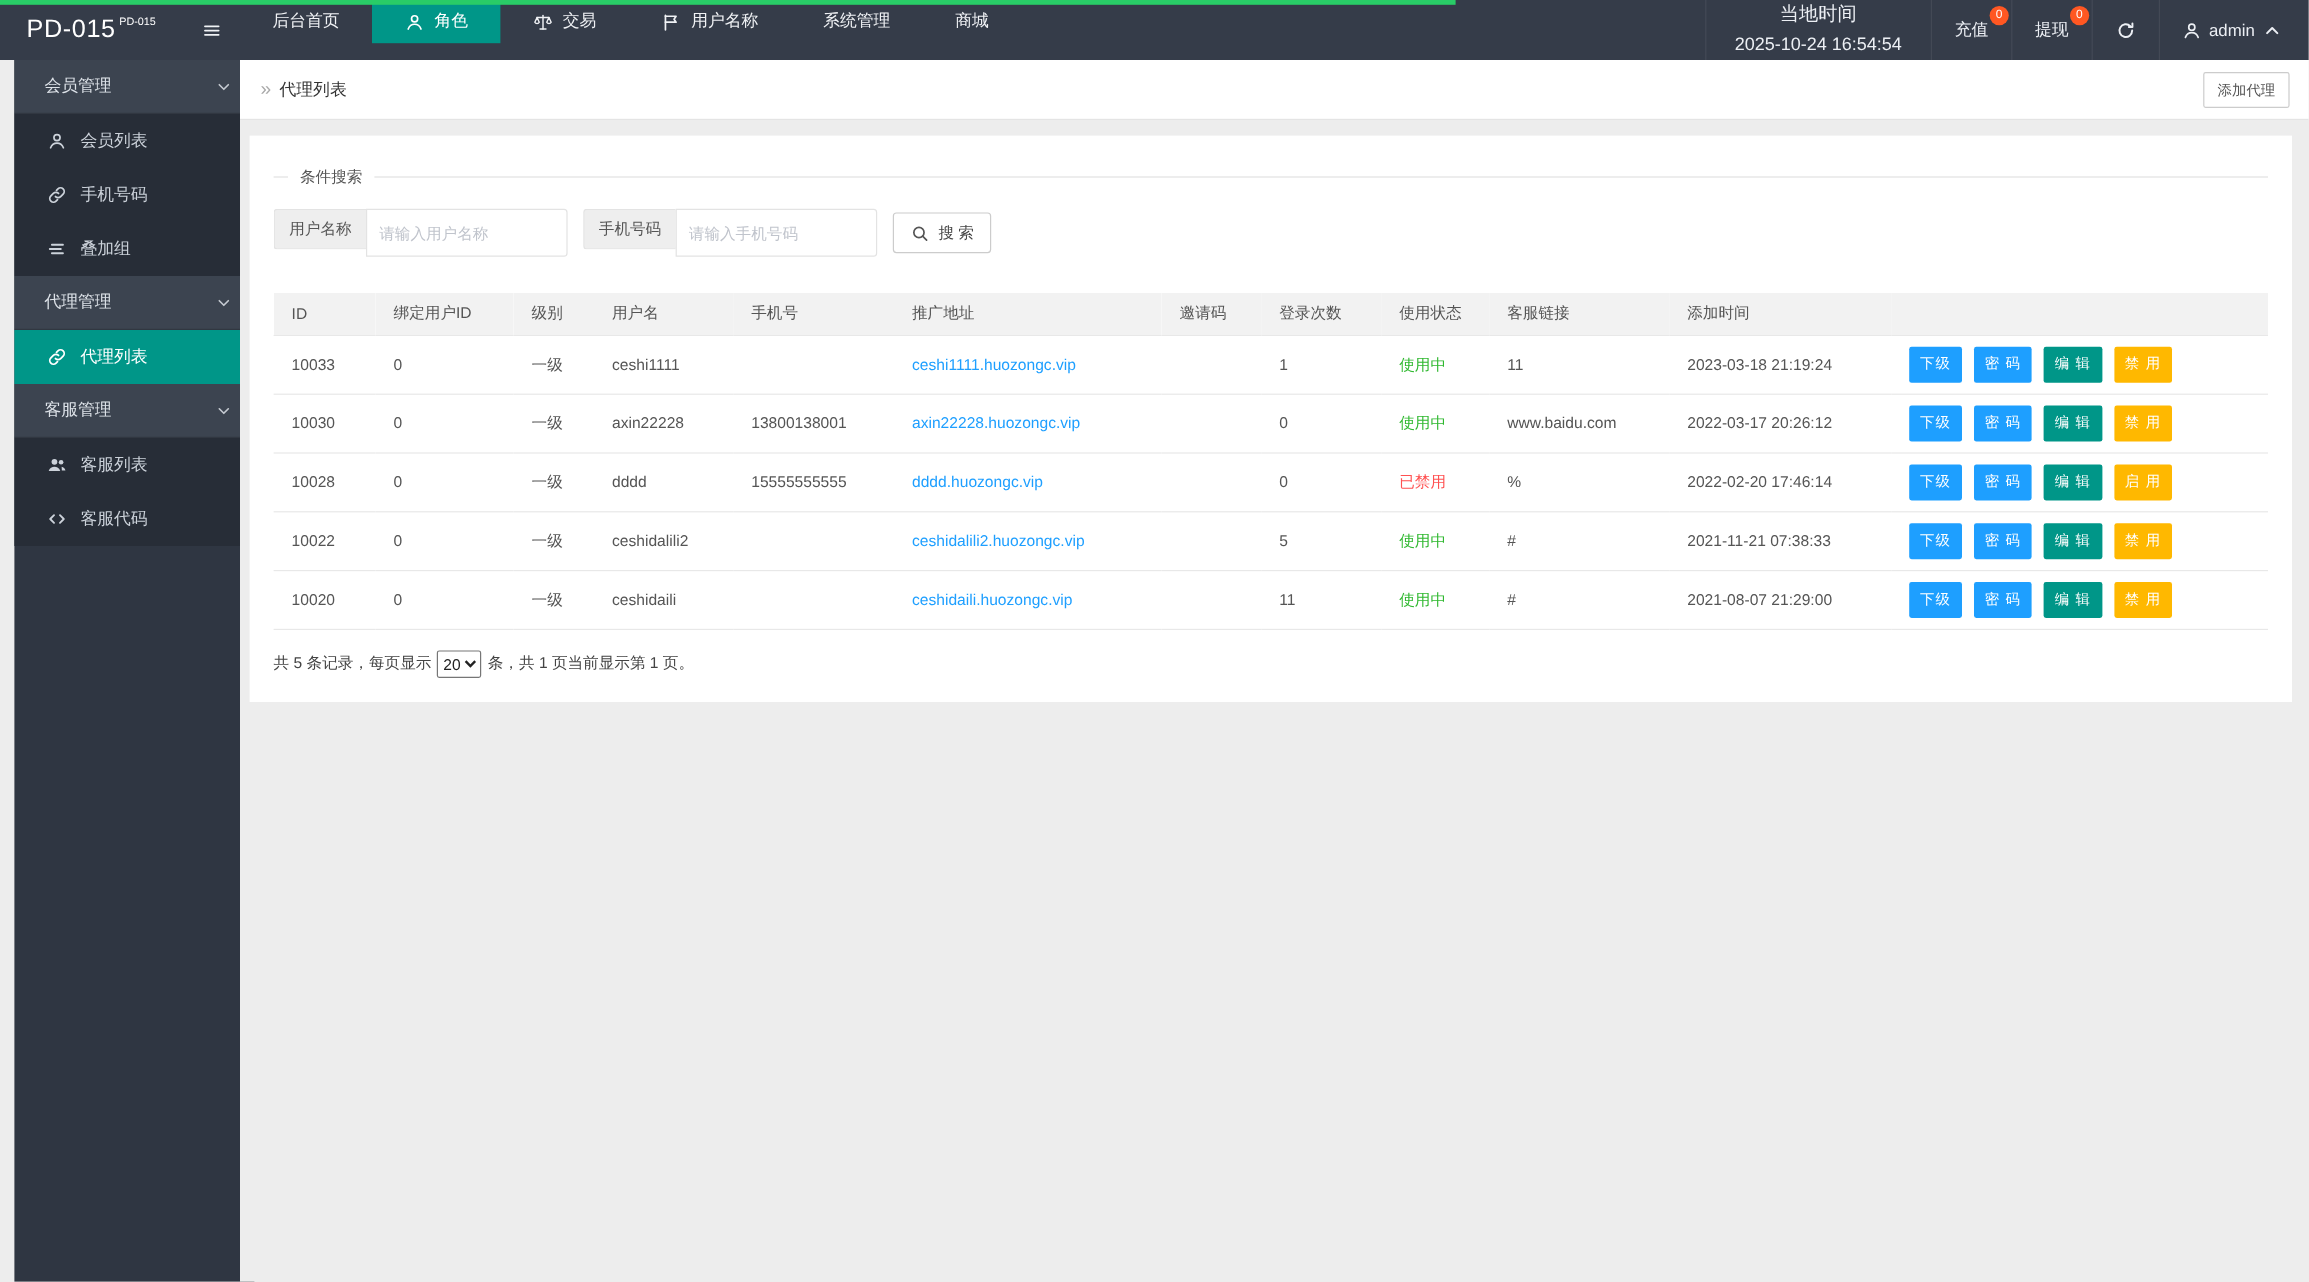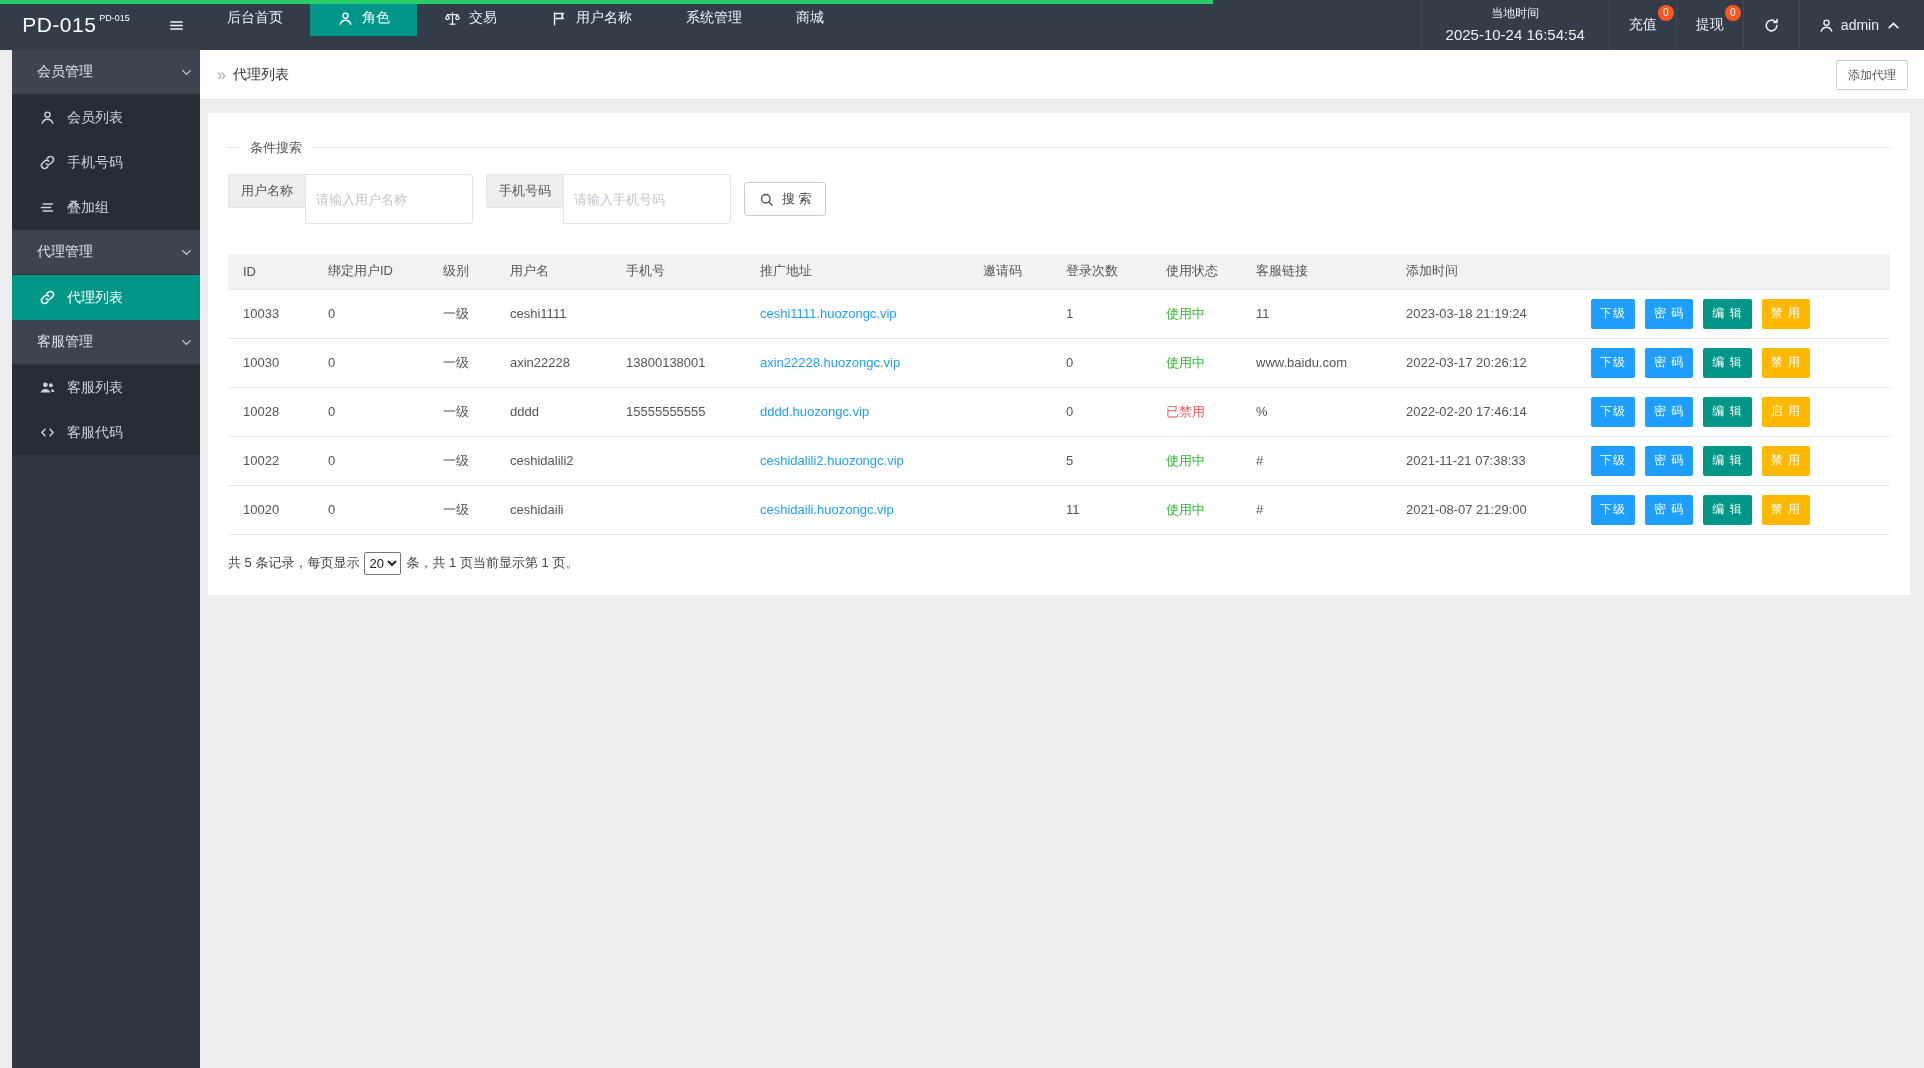--- a/index.html
+++ b/index.html
@@ -13,21 +13,21 @@
   .logo-main { font-size:21px; color:#fff; letter-spacing:.5px; }
   .logo-sup { font-size:9px; color:#fff; margin-left:3px; position:relative; top:-7px; }
   .hamburger { width:48px; display:flex; align-items:center; justify-content:center; cursor:pointer; color:#f0f2f5; }
   .hamburger svg { width:19px; height:19px; }
   .top-nav { display:flex; align-items:stretch; }
   .nav-item { height:36px; padding:0 27px; display:flex; align-items:center; gap:8px; font-size:14px; color:#f0f2f5; cursor:pointer; }
   .nav-item svg { width:17px; height:17px; }
   .nav-item.active { background:#009688; color:#fff; }
   .topbar-right { margin-left:auto; display:flex; align-items:stretch; }
   .time-block { display:flex; flex-direction:column; justify-content:center; text-align:center; padding:0 24px; border-left:1px solid rgba(255,255,255,.07); line-height:1.55; cursor:default; }
-  .time-label { font-size:12px; }
+  .time-label { font-size:16px; }
   .time-value { font-size:15px; }
   .tb-item { position:relative; display:flex; align-items:center; padding:0 19px; font-size:14px; cursor:pointer; border-left:1px solid rgba(255,255,255,.07); }
   .badge { position:absolute; top:5px; right:2px; min-width:16px; height:16px; line-height:16px; padding:0 2px; background:#ff5722; color:#fff; font-size:10px; text-align:center; border-radius:9px; }
   .refresh-item svg { width:17px; height:17px; }
   .user-item { gap:6px; padding:0 22px 0 18px; }
   .user-item svg { width:15px; height:15px; }
   .user-item .caret { width:13px; height:13px; }
 
   
   .sidebar { position:absolute; top:50px; left:12px; bottom:0; width:200px; background:#2f3642; }
@@ -45,21 +45,21 @@
   .add-btn { position:absolute; right:16px; top:10px; height:30px; padding:0 11px; background:#fff; border:1px solid #ccc; border-radius:2px; font-size:12px; color:#555; cursor:pointer; font-family:inherit; }
 
   .content { padding:13px 14px 0 8px; }
   .card { background:#fff; padding:16px 20px 20px; min-height:464px; }
 
   .fieldset { position:relative; border-top:1px solid #e2e2e2; margin-top:18px; }
   .legend { position:absolute; top:-9px; left:12px; background:#fff; padding:0 10px; font-size:13px; color:#555; }
   .search-row { display:flex; align-items:center; gap:13px; margin-top:26px; }
   .input-group { display:flex; }
   .ig-addon { background:#eee; border:1px solid #e3e3e3; border-right:0; height:34px; line-height:32px; padding:0 12px; font-size:13px; color:#555; border-radius:3px 0 0 3px; white-space:nowrap; }
-  .ig-input { width:168px; height:50px; border:1px solid #e3e3e3; border-radius:0 3px 3px 0; padding:0 10px; font-size:13px; color:#333; outline:none; font-family:inherit; }
+  .ig-input { width:168px; height:40px; border:1px solid #e3e3e3; border-radius:0 3px 3px 0; padding:0 10px; font-size:13px; color:#333; outline:none; font-family:inherit; }
   .ig-input::placeholder { color:#c0c4cc; }
   .search-btn { height:34px; padding:0 13px; display:inline-flex; align-items:center; gap:7px; background:#fff; border:1px solid #ccc; border-radius:3px; font-size:13px; color:#444; cursor:pointer; font-family:inherit; }
   .search-btn svg { width:15px; height:15px; color:#555; }
 
   .table-wrap { margin-top:30px; }
   table { width:100%; border-collapse:collapse; table-layout:fixed; border-bottom:1px solid #e8e8e8; }
   th { background:#f2f2f2; height:35px; font-size:13px; font-weight:400; color:#555; text-align:left; padding:0 4px 0 15px; overflow:hidden; white-space:nowrap; }
   td { height:49px; font-size:13px; color:#555; text-align:left; padding:0 4px 0 15px; border-top:1px solid #e8e8e8; overflow:hidden; white-space:nowrap; }
   a.promo { color:#1e9fff; text-decoration:none; cursor:pointer; }
   .status-active { color:#2fb82f; }

